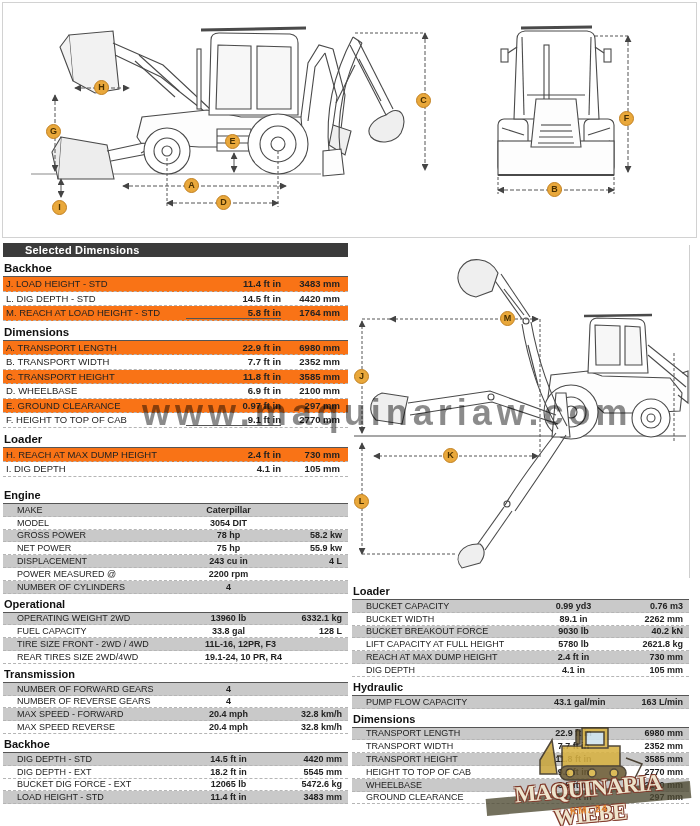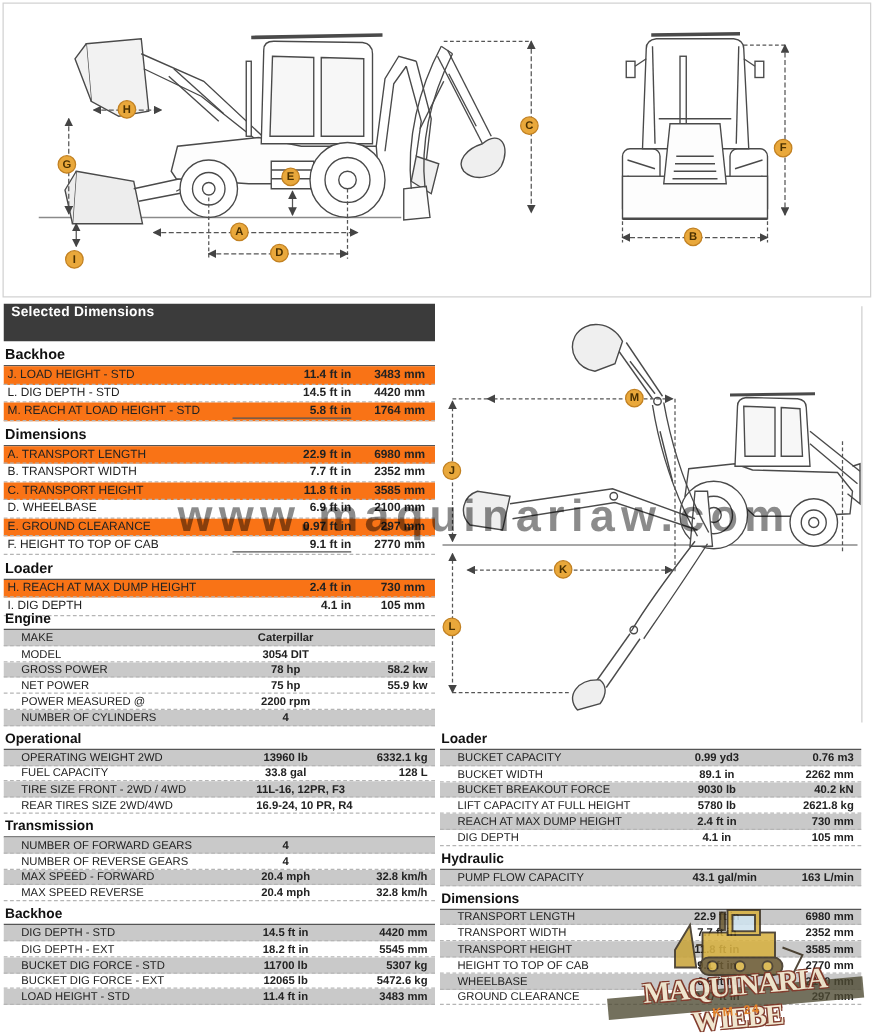--- a/index.html
+++ b/index.html
@@ -10,21 +10,21 @@
              border:1px solid #d2d2d2;background:#fff;}
   .range-panel{position:absolute;left:352px;top:245px;width:337px;height:333px;
                border-right:1px solid #cfcfcf;background:#fff;}
   
   .dim-label{position:absolute;width:13px;height:13px;border-radius:50%;
              background:#E9A83B;border:1px solid #c28122;color:#4a3000;
              font-size:9px;font-weight:bold;display:flex;align-items:center;
              justify-content:center;line-height:1;z-index:3;}
   
   .bar{background:#3B3B3B;color:#fff;font-weight:bold;font-size:11px;
-       height:30px;line-height:14px;padding-left:6px;letter-spacing:.2px;}
+       height:14px;line-height:14px;padding-left:22px;letter-spacing:.2px;}
   
   .selected-block{position:absolute;left:3px;top:243px;width:345px;}
   .spec-left-block{position:absolute;left:3px;top:485px;width:345px;}
   .spec-right-block{position:absolute;left:352px;top:581px;width:337px;}
   .section-title{font-weight:bold;font-size:11.5px;color:#111;
                  border-bottom:1px solid #555;padding:4px 0 2px 1px;margin-top:1px;}
   .spec .section-title{font-size:11px;padding:3px 0 2px 1px;}
   .row{display:flex;align-items:center;border-bottom:1px dashed #b5b5b5;
        white-space:nowrap;}
   .sel .row{height:13.5px;font-size:9.5px;}
@@ -302,20 +302,25 @@
         <div class="row hl-gray">
           <span class="lbl">GROSS POWER</span>
           <span class="v1">78 hp</span>
           <span class="v2">58.2 kw</span>
         </div>
         <div class="row">
           <span class="lbl">NET POWER</span>
           <span class="v1">75 hp</span>
           <span class="v2">55.9 kw</span>
         </div>
+        <div class="row hl-gray">
+          <span class="lbl">DISPLACEMENT</span>
+          <span class="v1">243 cu in</span>
+          <span class="v2">4 L</span>
+        </div>
         <div class="row">
           <span class="lbl">POWER MEASURED @</span>
           <span class="v1">2200 rpm</span>
           <span class="v2"></span>
         </div>
         <div class="row hl-gray">
           <span class="lbl">NUMBER OF CYLINDERS</span>
           <span class="v1">4</span>
           <span class="v2"></span>
         </div>
@@ -330,21 +335,21 @@
           <span class="v1">33.8 gal</span>
           <span class="v2">128 L</span>
         </div>
         <div class="row hl-gray">
           <span class="lbl">TIRE SIZE FRONT - 2WD / 4WD</span>
           <span class="v1">11L-16, 12PR, F3</span>
           <span class="v2"></span>
         </div>
         <div class="row">
           <span class="lbl">REAR TIRES SIZE 2WD/4WD</span>
-          <span class="v1">16.9-24, 10 PR, R4</span>
+          <span class="v1">19.1-24, 10 PR, R4</span>
           <span class="v2"></span>
         </div>
         <div class="section-title">Transmission</div>
         <div class="row hl-gray">
           <span class="lbl">NUMBER OF FORWARD GEARS</span>
           <span class="v1">4</span>
           <span class="v2"></span>
         </div>
         <div class="row">
           <span class="lbl">NUMBER OF REVERSE GEARS</span>
@@ -364,25 +369,20 @@
         <div class="section-title">Backhoe</div>
         <div class="row hl-gray">
           <span class="lbl">DIG DEPTH - STD</span>
           <span class="v1">14.5 ft in</span>
           <span class="v2">4420 mm</span>
         </div>
         <div class="row">
           <span class="lbl">DIG DEPTH - EXT</span>
           <span class="v1">18.2 ft in</span>
           <span class="v2">5545 mm</span>
-        </div>
-        <div class="row hl-gray">
-          <span class="lbl">BUCKET DIG FORCE - STD</span>
-          <span class="v1">11700 lb</span>
-          <span class="v2">5307 kg</span>
         </div>
         <div class="row">
           <span class="lbl">BUCKET DIG FORCE - EXT</span>
           <span class="v1">12065 lb</span>
           <span class="v2">5472.6 kg</span>
         </div>
         <div class="row hl-gray">
           <span class="lbl">LOAD HEIGHT - STD</span>
           <span class="v1">11.4 ft in</span>
           <span class="v2">3483 mm</span>

